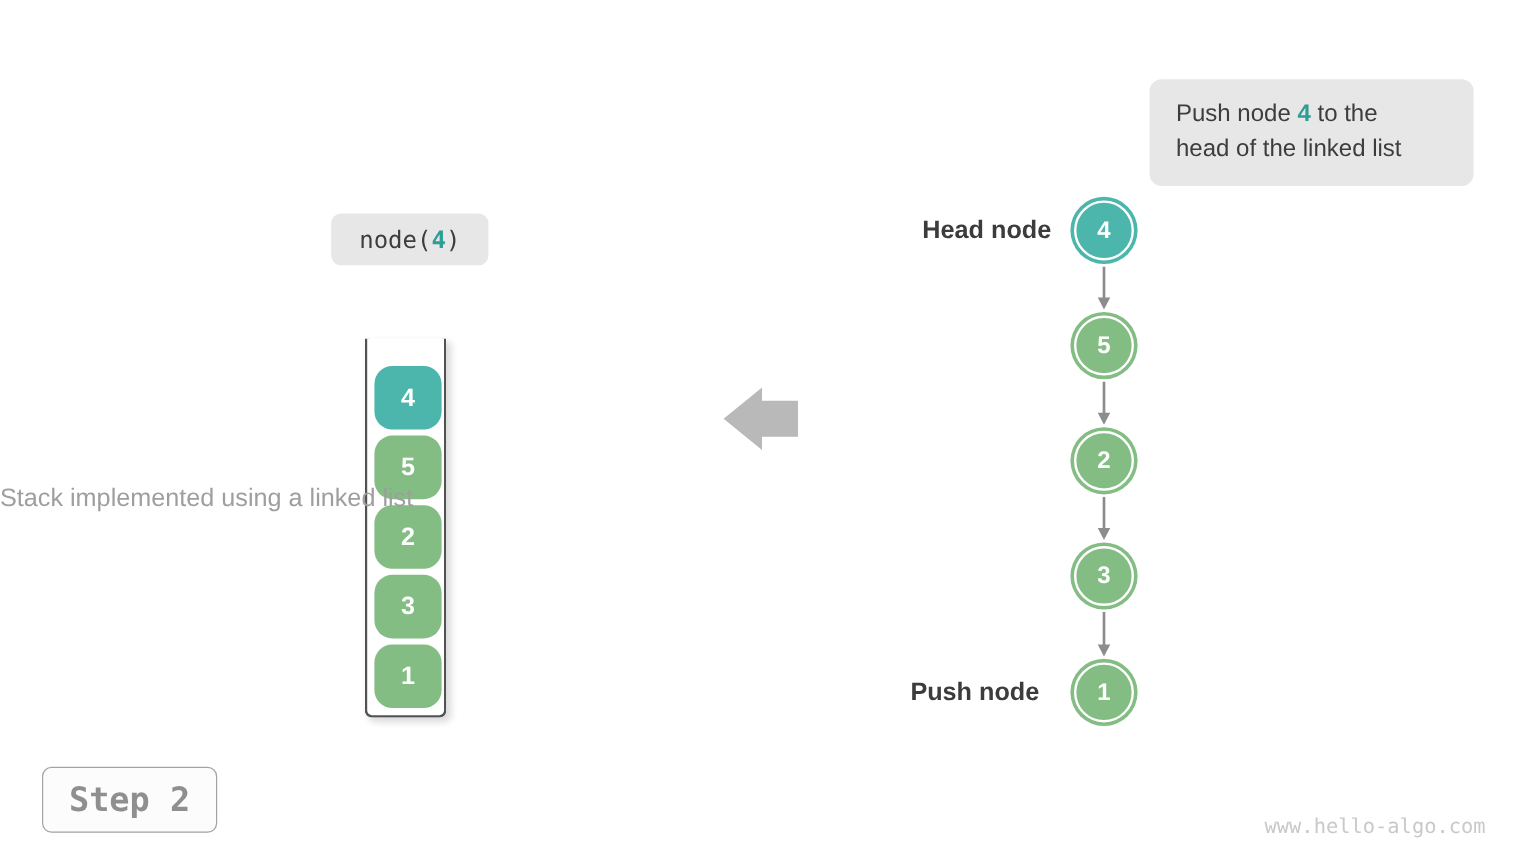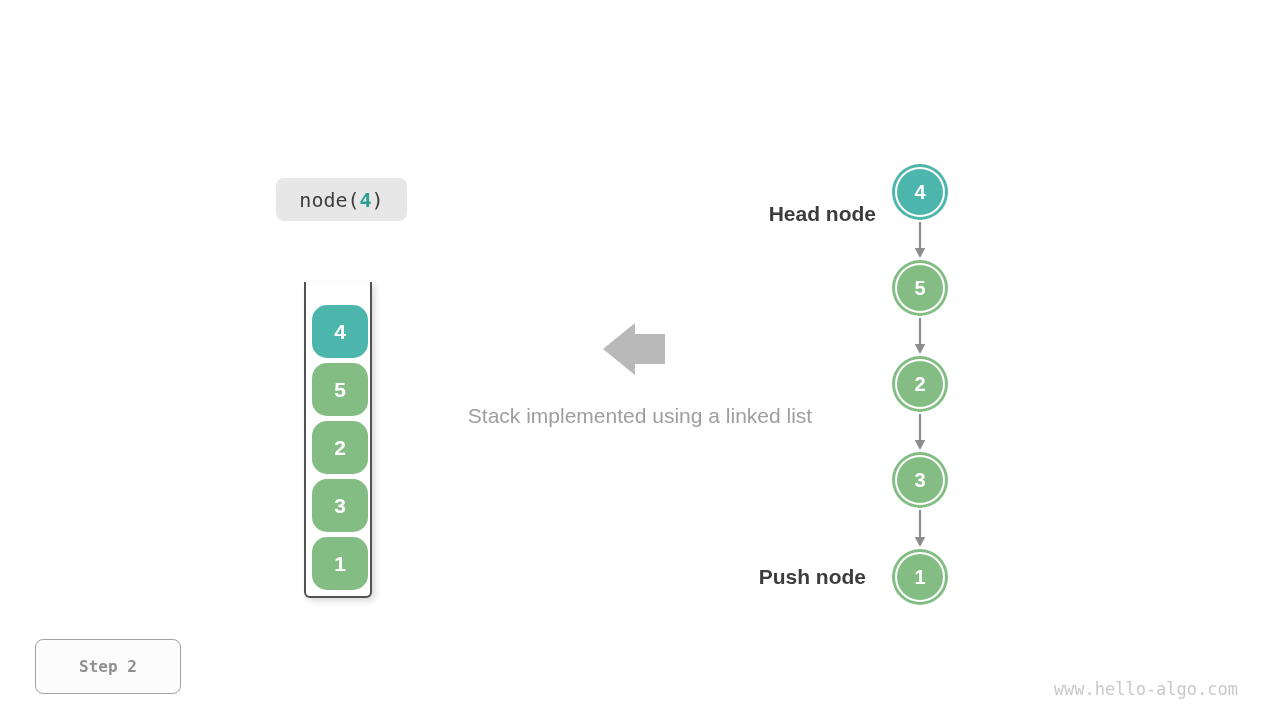--- a/index.html
+++ b/index.html
@@ -64,21 +64,21 @@
   }
   .bg-teal  { background: #4db6ac; }
   .bg-green { background: #84bd84; }
 
   
   .block-arrow { position: absolute; left: 601px; top: 321px; }
   .caption {
     position: absolute;
     left: 0; top: 404px;
     width: 1280px;
-    text-align: center;
+    text-align: left;
     font-size: 21px;
     color: #9e9e9e;
   }
 
   
   .ll-node {
     position: absolute;
     left: 892px;
     width: 56px; height: 56px;
     border-radius: 50%;
@@ -96,53 +96,57 @@
   .ll-node .num { position: relative; }
   .conn { position: absolute; left: 912px; }
 
   .node-label {
     position: absolute;
     font-size: 21px;
     font-weight: bold;
     color: #3c3c3c;
     white-space: nowrap;
   }
-  .head-label { right: 404px; top: 180px; margin-top: 22px; }
+  .head-label { right: 404px; top: 180px; }
   .tail-label { right: 414px; top: 565px; }
 
   
   .step-badge {
     position: absolute;
     left: 35px; top: 639px;
     width: 146px; height: 55px;
     background: #fcfcfc;
     border: 1.5px solid #a3a3a3;
     border-radius: 8px;
     box-sizing: border-box;
     display: flex; align-items: center; justify-content: center;
     font-family: "DejaVu Sans Mono", "Liberation Mono", monospace;
-    font-size: 16px;
+    font-size: 28px;
     font-weight: bold;
     color: #8f8f8f;
   }
 
   
   .watermark {
     position: absolute;
     right: 42px; top: 679px;
     font-family: "DejaVu Sans Mono", "Liberation Mono", monospace;
     font-size: 17px;
     color: #c9c9c9;
   }
 </style>
 </head>
 <body>
 
 <div class="canvas">
 
+  <div class="callout">
+    <span>Push node </span><span class="hl">4</span><span> to the</span><br>
+    <span>head of the linked list</span>
+  </div>
 
   <div class="op-box">
     <span>node(</span>
       <span class="hl">4</span>
       <span>)</span>
   </div>
 
   <div class="stack-container"></div>
   <div class="stack-node bg-teal" style="top:305px">4</div>
   <div class="stack-node bg-green" style="top:363px">5</div>

